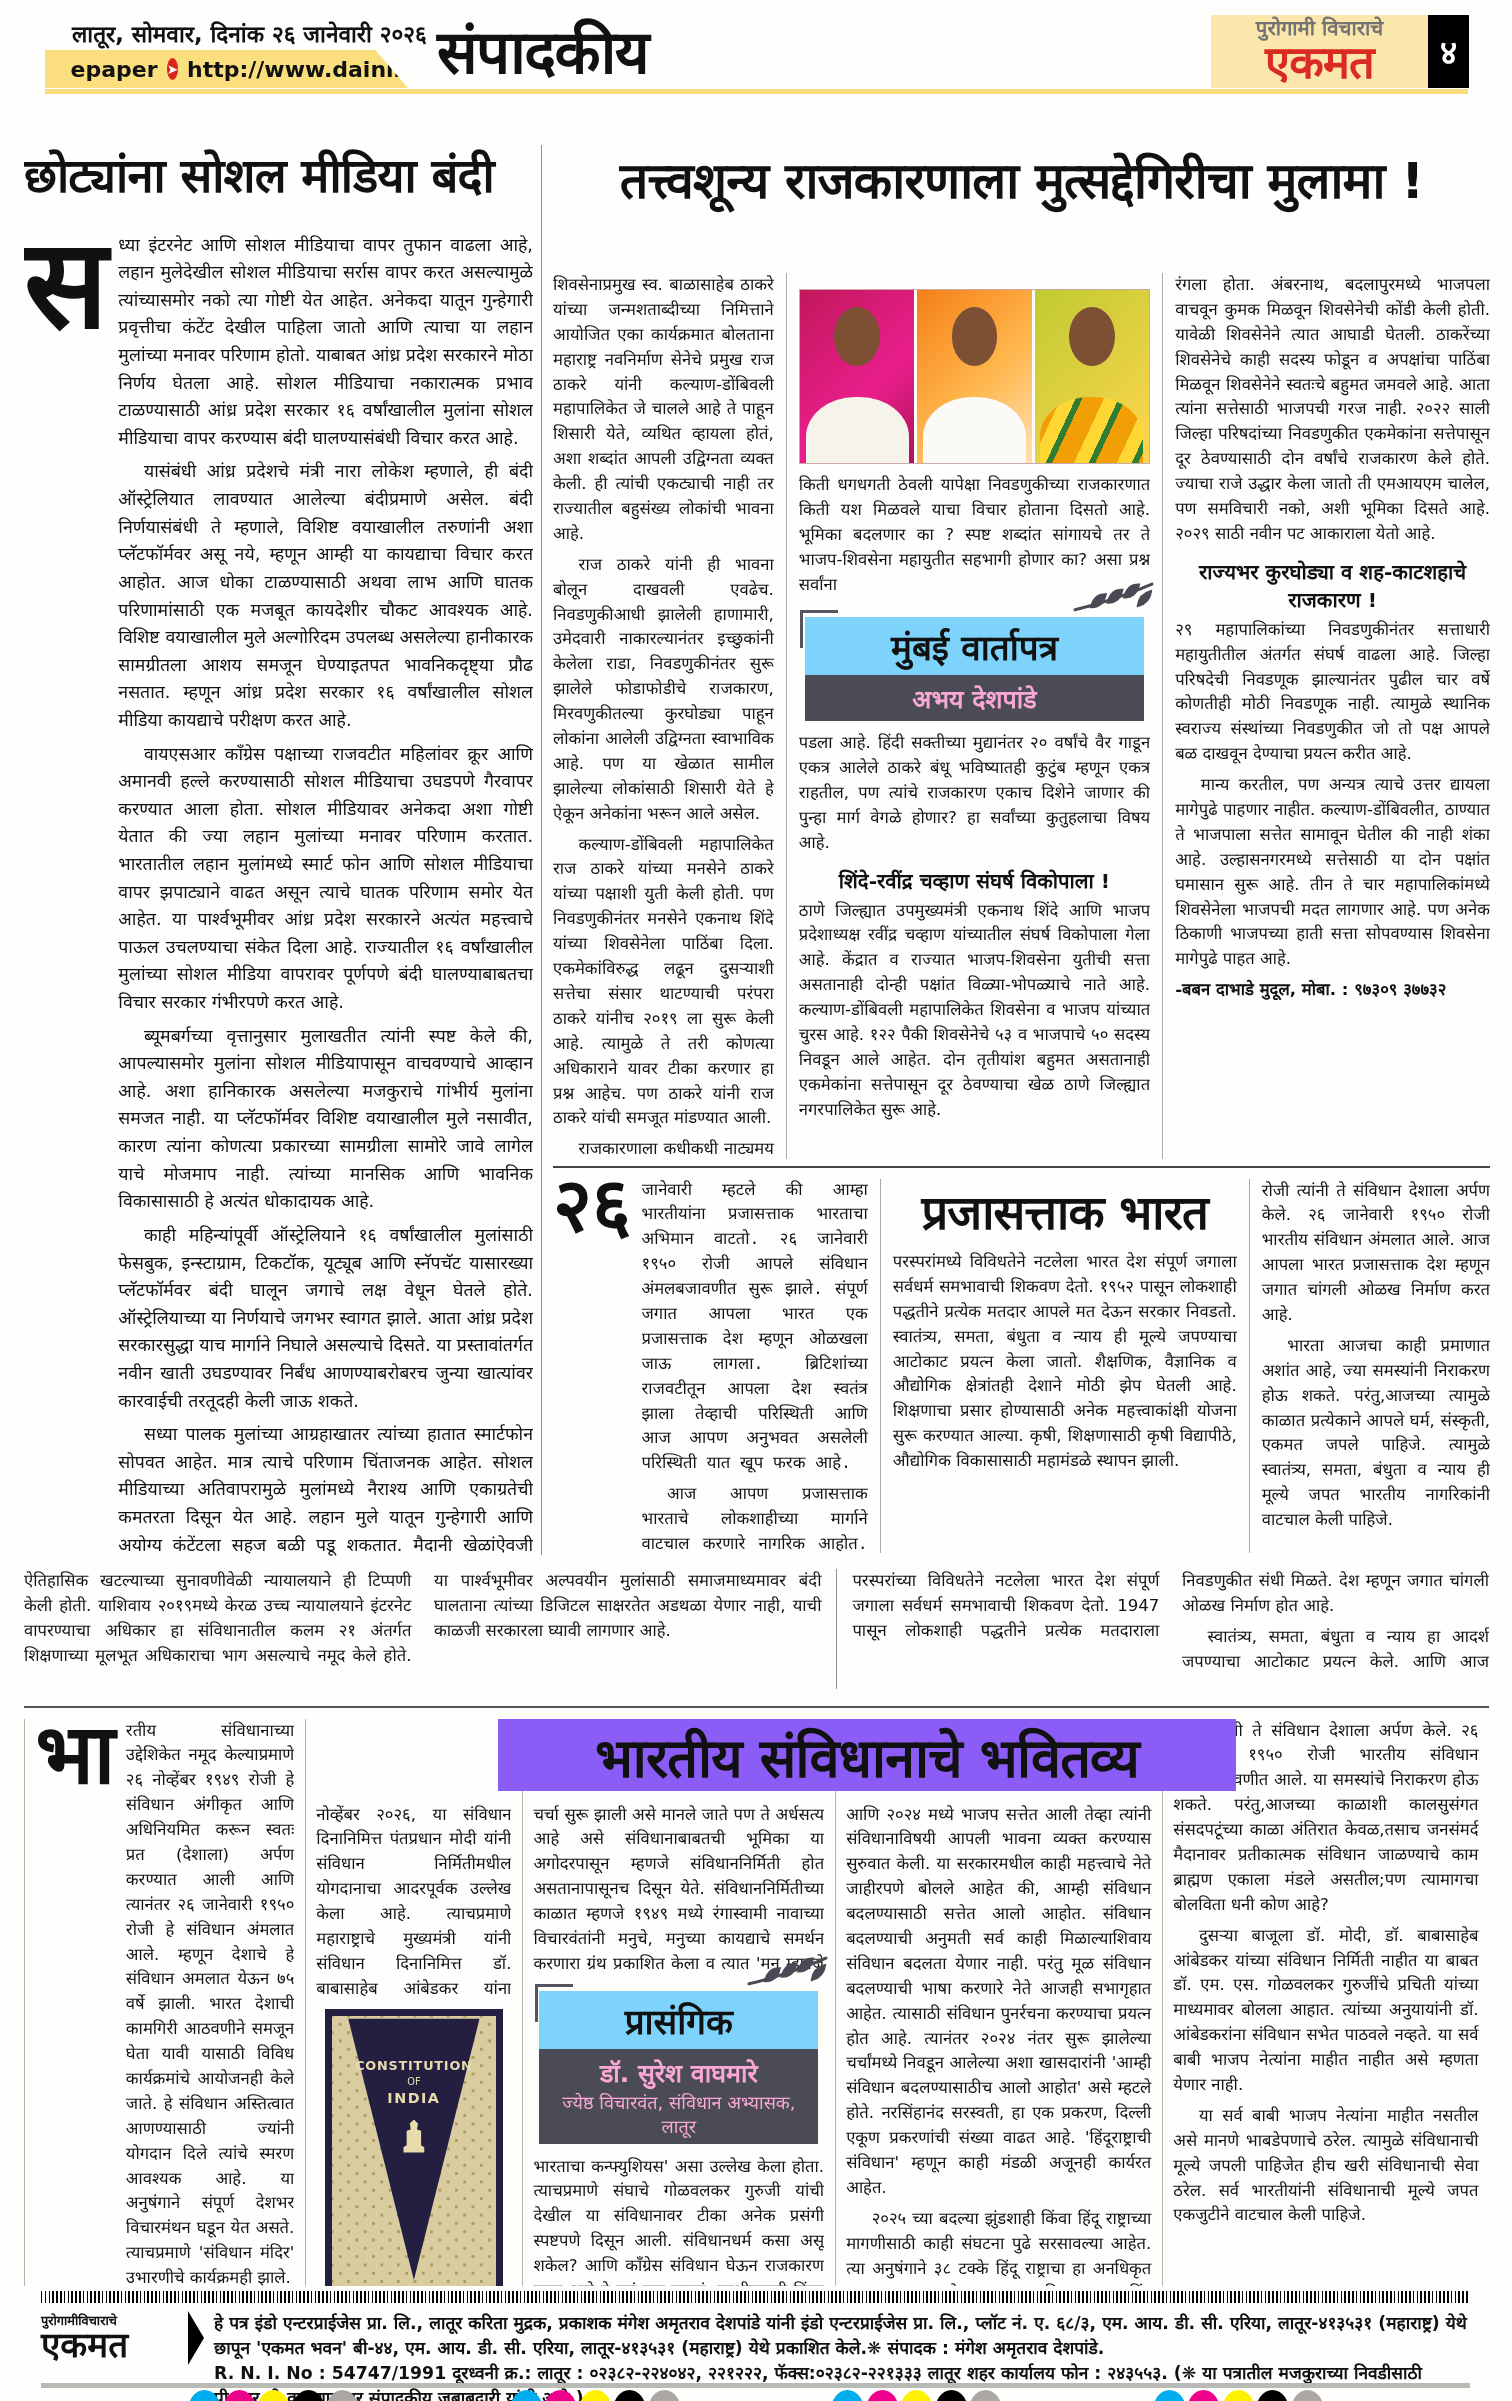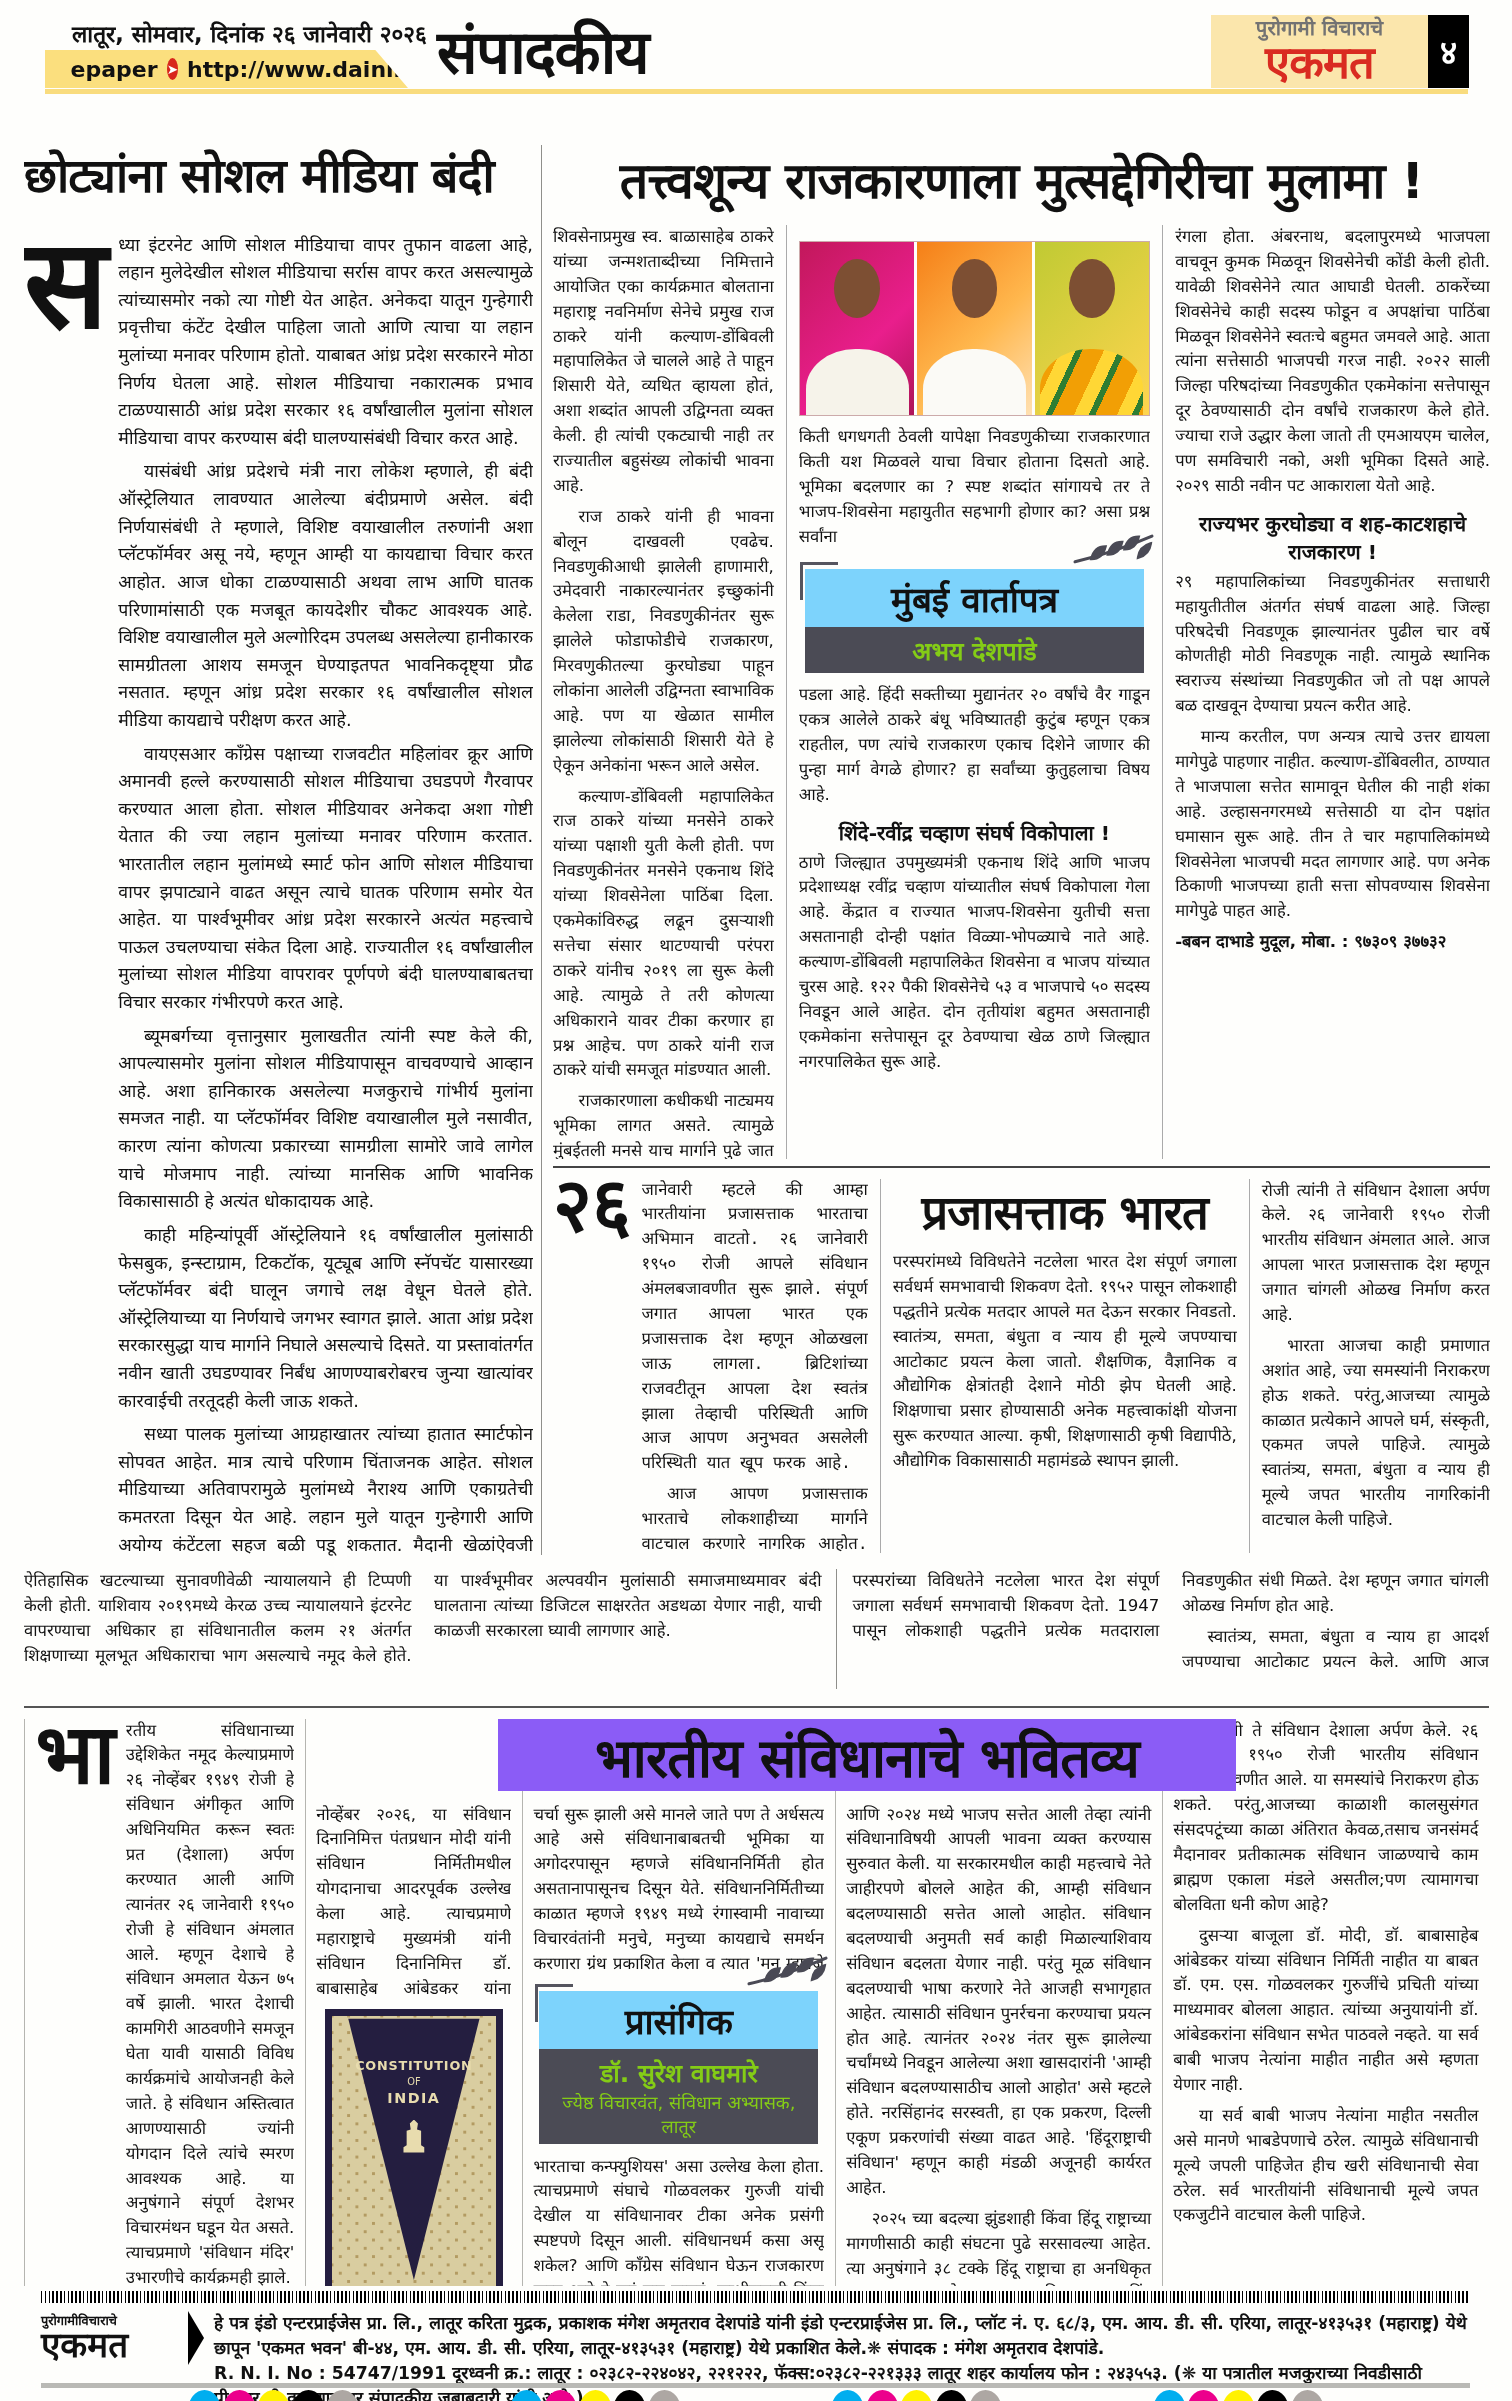--- a/index.html
+++ b/index.html
@@ -30,40 +30,40 @@
   .subhead{font-weight:800;text-align:center;font-size:20.3px;margin:4.5px 0;text-indent:0 !important;}
   
   .left-article{position:absolute;left:24px;top:142px;width:509px;height:1414px;overflow:hidden;}
   .left-article h2{margin:0 0 25.6px;font-size:47px;font-weight:800;letter-spacing:-0.8px;}
   .left-article .dropcap{font-size:124px;}
   .left-article .body-col{font-size:17.7px;line-height:1.56;}
   
   .main-article{position:absolute;left:553px;top:145px;width:937px;height:1018px;overflow:hidden;}
   .main-article h1{margin:0 0 12px;font-size:50px;font-weight:800;text-align:center;letter-spacing:-0.8px;white-space:nowrap;}
   .main-cols{display:flex;gap:0;height:934px;}
-  .mcol{overflow:hidden;}
+  .mcol{overflow:hidden;margin-top:48px;}
   .mcol1{width:230px;padding-right:12px;}
   .mcol2{width:366px;padding:16px 12px;border-left:0.8px solid #aaa;border-right:0.8px solid #aaa;}
   .mcol3{width:328px;padding-left:12px;}
   .photo-strip{display:flex;gap:3px;height:173px;margin-bottom:9px;border:0.8px solid #caa;}
   .photo{flex:1;position:relative;overflow:hidden;}
   .photo .head{position:absolute;width:40%;height:34%;border-radius:50%;left:30%;top:10%;background:#7d4f33;}
   .photo .torso{position:absolute;width:90%;height:48%;left:5%;bottom:-10%;border-radius:48% 48% 0 0;}
   .photo1{background:linear-gradient(135deg,#c2185b,#e91e8c 60%,#ad1457);}
   .photo1 .torso{background:#f6f3ea;}
   .photo2{background:linear-gradient(135deg,#f57f17,#ffb74d 55%,#ffe0b2);}
   .photo2 .torso{background:#fbfaf6;}
   .photo3{background:linear-gradient(135deg,#c0ca33,#ffd54f);}
   .photo3 .torso{background:repeating-linear-gradient(115deg,#f29f05 0 19.6px,#ffd735 19.6px 33px,#2e7d32 33px 39px);}
   
   .feature-box{position:relative;margin:13.6px 6px 10.5px;text-align:center;}
   .feature-box .bracket{position:absolute;left:-4.5px;top:-7.5px;width:35px;height:35px;
       border-top:3px solid #55555f;border-left:3px solid #55555f;}
   .feature-box .ftitle{font-size:35px;font-weight:800;padding:6px 0 4.5px;background:#7dd3fc;}
-  .feature-box .fbar{background:#4b4b55;color:#84cc16;padding:6px 4.5px;}
+  .feature-box .fbar{background:#4b4b55;color:#f9a8d4;padding:6px 4.5px;}
   .feature-box .fauthor{font-size:25px;font-weight:700;}
   .feature-box .frole{font-size:18px;margin-top:1.5px;}
   .leaf{position:absolute;right:-10.5px;top:-42px;}
   .credit{font-weight:800;text-indent:0 !important;text-align:left;}
   
   .republic{position:absolute;left:553px;top:1166px;width:937px;height:387px;overflow:hidden;
       border-top:2.3px solid #444;padding-top:10.5px;box-sizing:border-box;}
   .republic-cols{display:flex;height:100%;}
   .rcol1{width:324px;padding-right:12px;font-family:Liberation Mono, monospace;}
   .rcol2{width:354px;padding:0 12px;border-left:0.8px solid #aaa;border-right:0.8px solid #aaa;}

